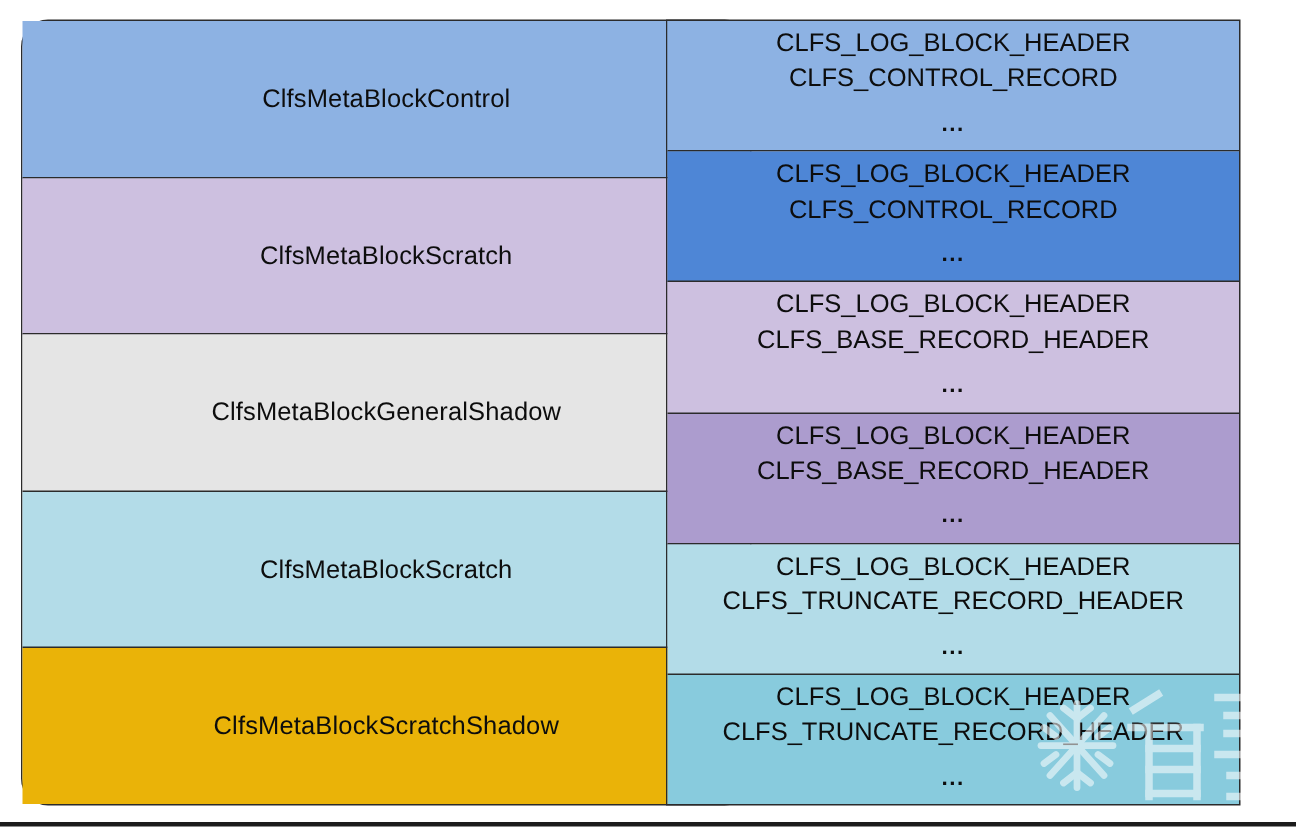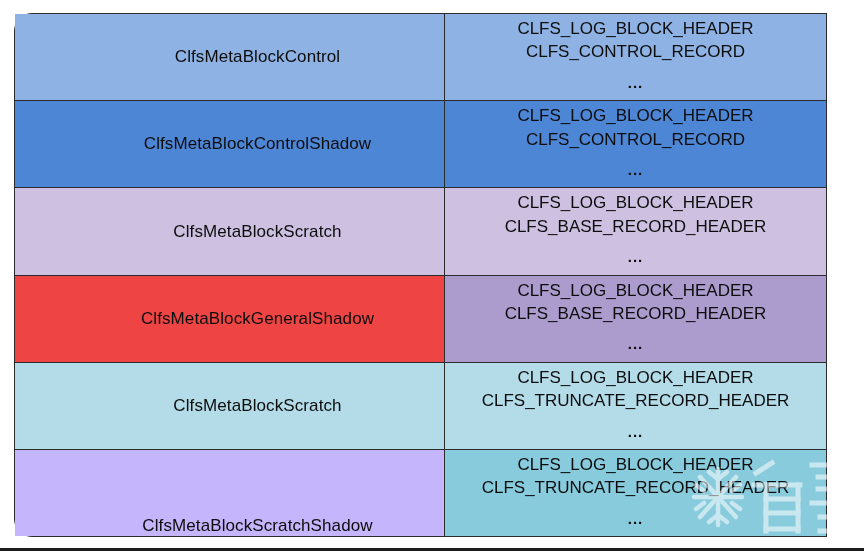--- a/index.html
+++ b/index.html
@@ -115,33 +115,30 @@
 </style>
 </head>
 <body>
 
 <div id="diagram">
 
   <div id="left-column" class="column">
       <div class="block-row" style="background: rgb(141, 178, 227);">
         <div class="block-label">ClfsMetaBlockControl</div>
       </div>
-      <div class="block-row" style="background: rgb(78, 134, 214);">
-        <div class="block-label">ClfsMetaBlockControlShadow</div>
-      </div>
       <div class="block-row" style="background: rgb(205, 192, 224);">
         <div class="block-label">ClfsMetaBlockScratch</div>
       </div>
-      <div class="block-row" style="background: #ef4444;">
+      <div class="block-row" style="background: #e5e5e5;">
         <div class="block-label">ClfsMetaBlockGeneralShadow</div>
       </div>
       <div class="block-row" style="background: rgb(179, 220, 232); justify-content: center;">
         <div class="block-label">ClfsMetaBlockScratch</div>
       </div>
-      <div class="block-row" style="background: #c4b5fd; justify-content: flex-end;">
+      <div class="block-row" style="background: #eab308;">
         <div class="block-label">ClfsMetaBlockScratchShadow</div>
       </div>
     </div>
 
   <div id="right-column" class="column">
       <div class="block-row struct-row" style="background: rgb(141, 178, 227);">
         <div class="struct-line">CLFS_LOG_BLOCK_HEADER</div>
         <div class="struct-line">CLFS_CONTROL_RECORD</div>
         <div class="struct-ellipsis">...</div>
       </div>

